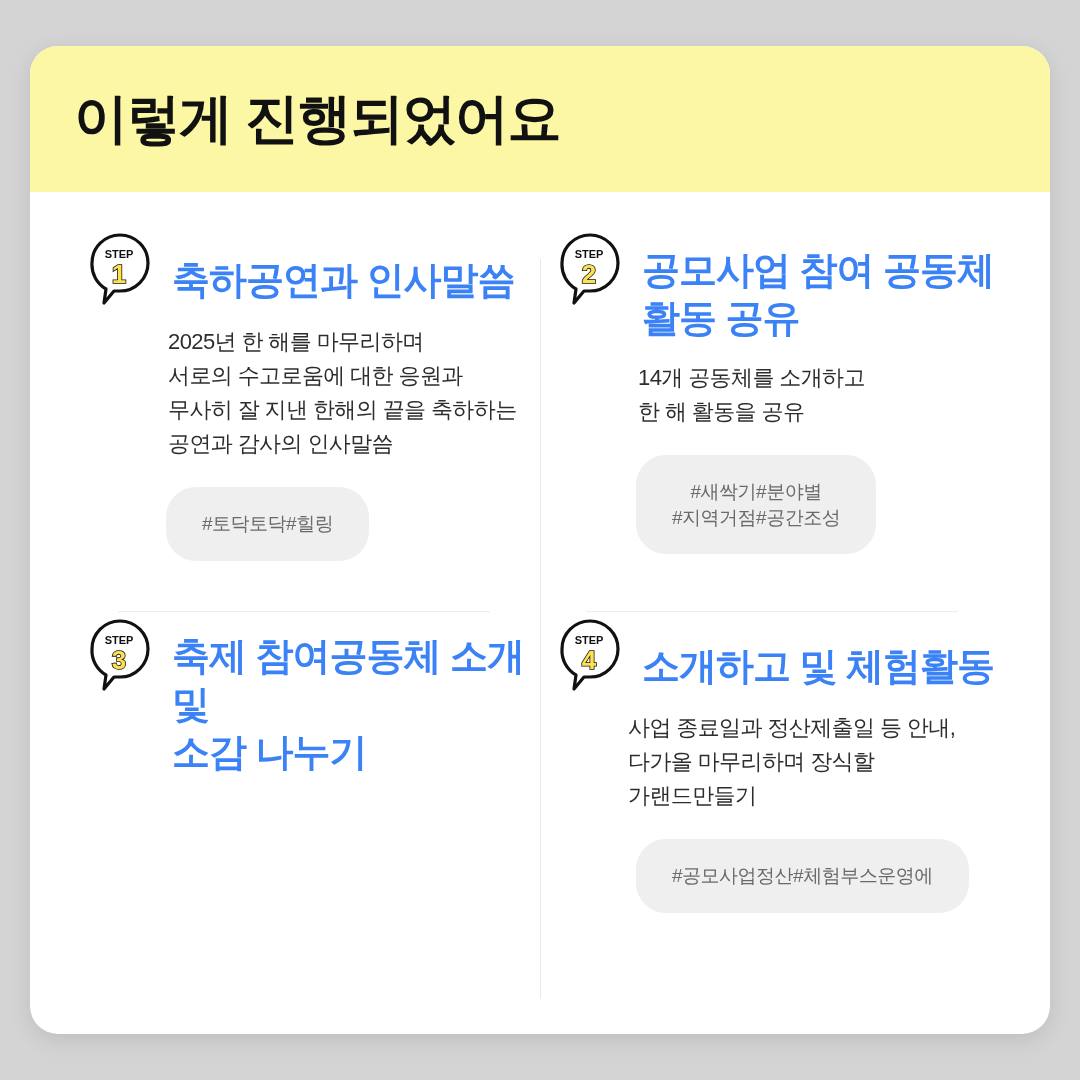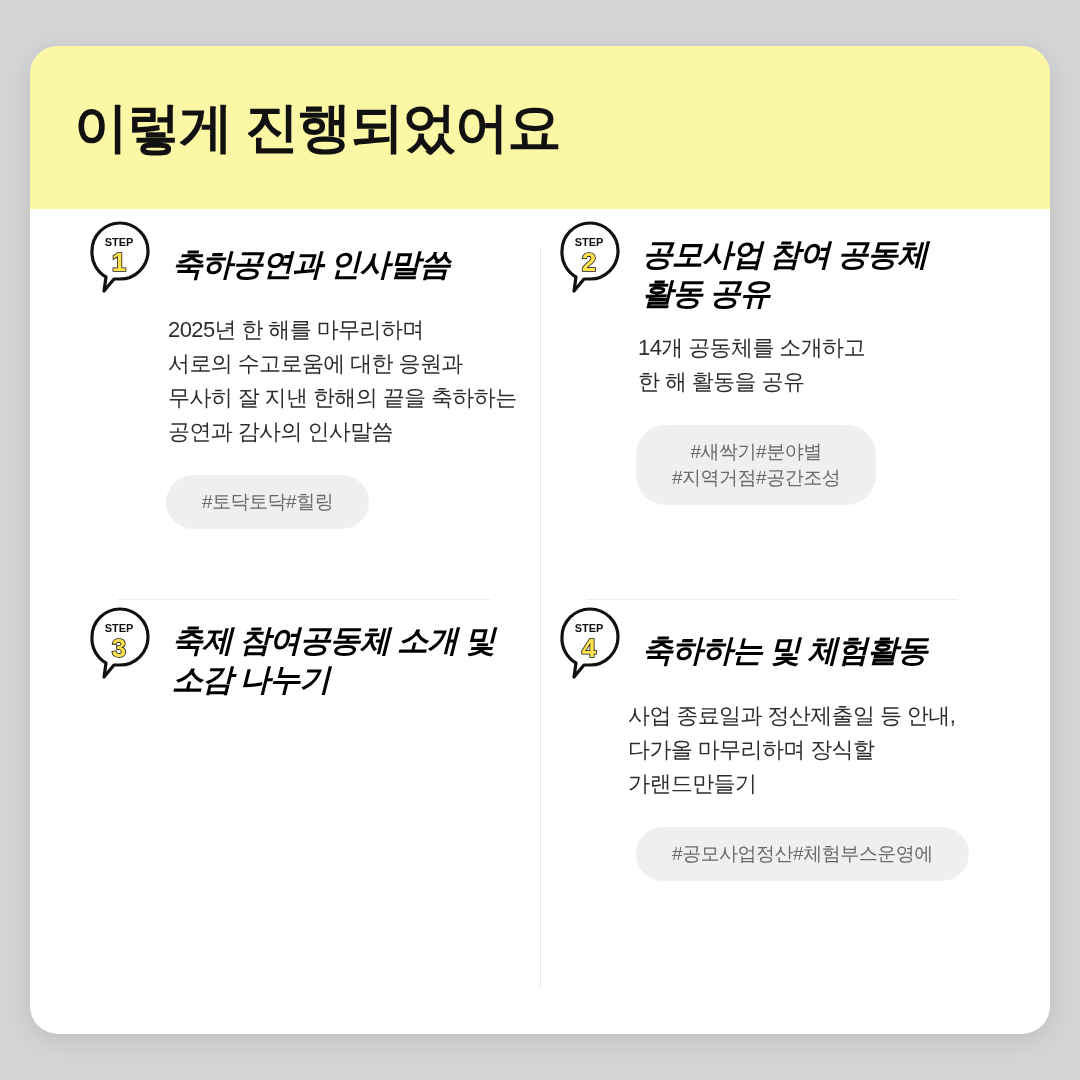--- a/index.html
+++ b/index.html
@@ -20,39 +20,40 @@
     top: 46px;
     width: 1020px;
     height: 988px;
     background: #ffffff;
     border-radius: 28px;
     box-shadow: 0 6px 22px rgba(0,0,0,0.10);
     overflow: hidden;
   }
 
   .header {
-    height: 163px;
+    height: 146px;
     background: #fbf7a5;
     display: flex;
     align-items: center;
     padding-left: 44px;
     box-sizing: border-box;
   }
   .header-title {
     font-size: 54px;
     font-weight: 800;
     color: #111111;
     letter-spacing: -1.5px;
     line-height: 1.1;
   }
 
   .grid {
     position: relative;
     padding: 0;
     height: 587px;
+    margin-top: 29px;
   }
 
   
   .v-divider {
     position: absolute;
     left: 510px;
     top: 38px;
     width: 1px;
     height: 740px;
     background: #e9e9e9;
@@ -94,28 +95,27 @@
   .badge {
     position: relative;
     flex: 0 0 auto;
     width: 76px;
     height: 76px;
     margin-top: -4px;
   }
   .badge svg { display: block; }
 
   .step-title {
-    font-size: 31px;
+    font-size: 38px;
     font-weight: 800;
-    color: #000000;
+    color: #3b82f6;
     line-height: 1.26;
     letter-spacing: -1px;
     padding-top: 22px;
     white-space: pre-line;
-    font-style: italic;
   }
   .step-title.tight { padding-top: 12px; }
 
   .step-body {
     font-size: 22px;
     color: #2d2d2d;
     line-height: 1.55;
     letter-spacing: -0.6px;
     white-space: pre-line;
     padding-left: 110px;
@@ -128,21 +128,21 @@
     margin-top: 26px;
     padding-left: 108px;
   }
   .tag {
     display: inline-block;
     background: #efefef;
     color: #6a6a6a;
     font-size: 19px;
     letter-spacing: -0.5px;
     border-radius: 30px;
-    padding: 14px 36px;
+    padding: 24px 36px;
     line-height: 1.35;
     text-align: center;
     white-space: pre-line;
   }
 </style>
 </head>
 <body>
 
 <div class="card">
 
@@ -212,21 +212,21 @@
 
     <div class="step step-4">
       <div class="step-head">
         <div class="badge">
           <svg width="76" height="76" viewBox="0 0 76 76" aria-hidden="true">
             <path d="M8 32 A28 28 0 1 1 36 60 L30 60 L20 72 L22 58 A28 28 0 0 1 8 32 Z" fill="#ffffff" stroke="#111111" stroke-width="3.2" stroke-linejoin="round"></path>
             <text x="35" y="27" text-anchor="middle" font-family="Liberation Sans, sans-serif" font-size="11" font-weight="700" fill="#111111">STEP</text>
             <text x="35" y="52" text-anchor="middle" font-family="Liberation Sans, sans-serif" font-size="26" font-weight="800" fill="#ffe14d" stroke="#111111" stroke-width="1.6" paint-order="stroke">4</text>
           </svg>
         </div>
-        <div class="step-title">축하하는 및 체험활동</div>
+        <div class="step-title">소개하고 및 체험활동</div>
       </div>
       <div class="step-body indent-less">사업 종료일과 정산제출일 등 안내,
 다가올 마무리하며 장식할
 가랜드만들기</div>
       <div class="tag-wrap">
         <span class="tag">#공모사업정산#체험부스운영에</span>
       </div>
     </div>
 
   </div>

